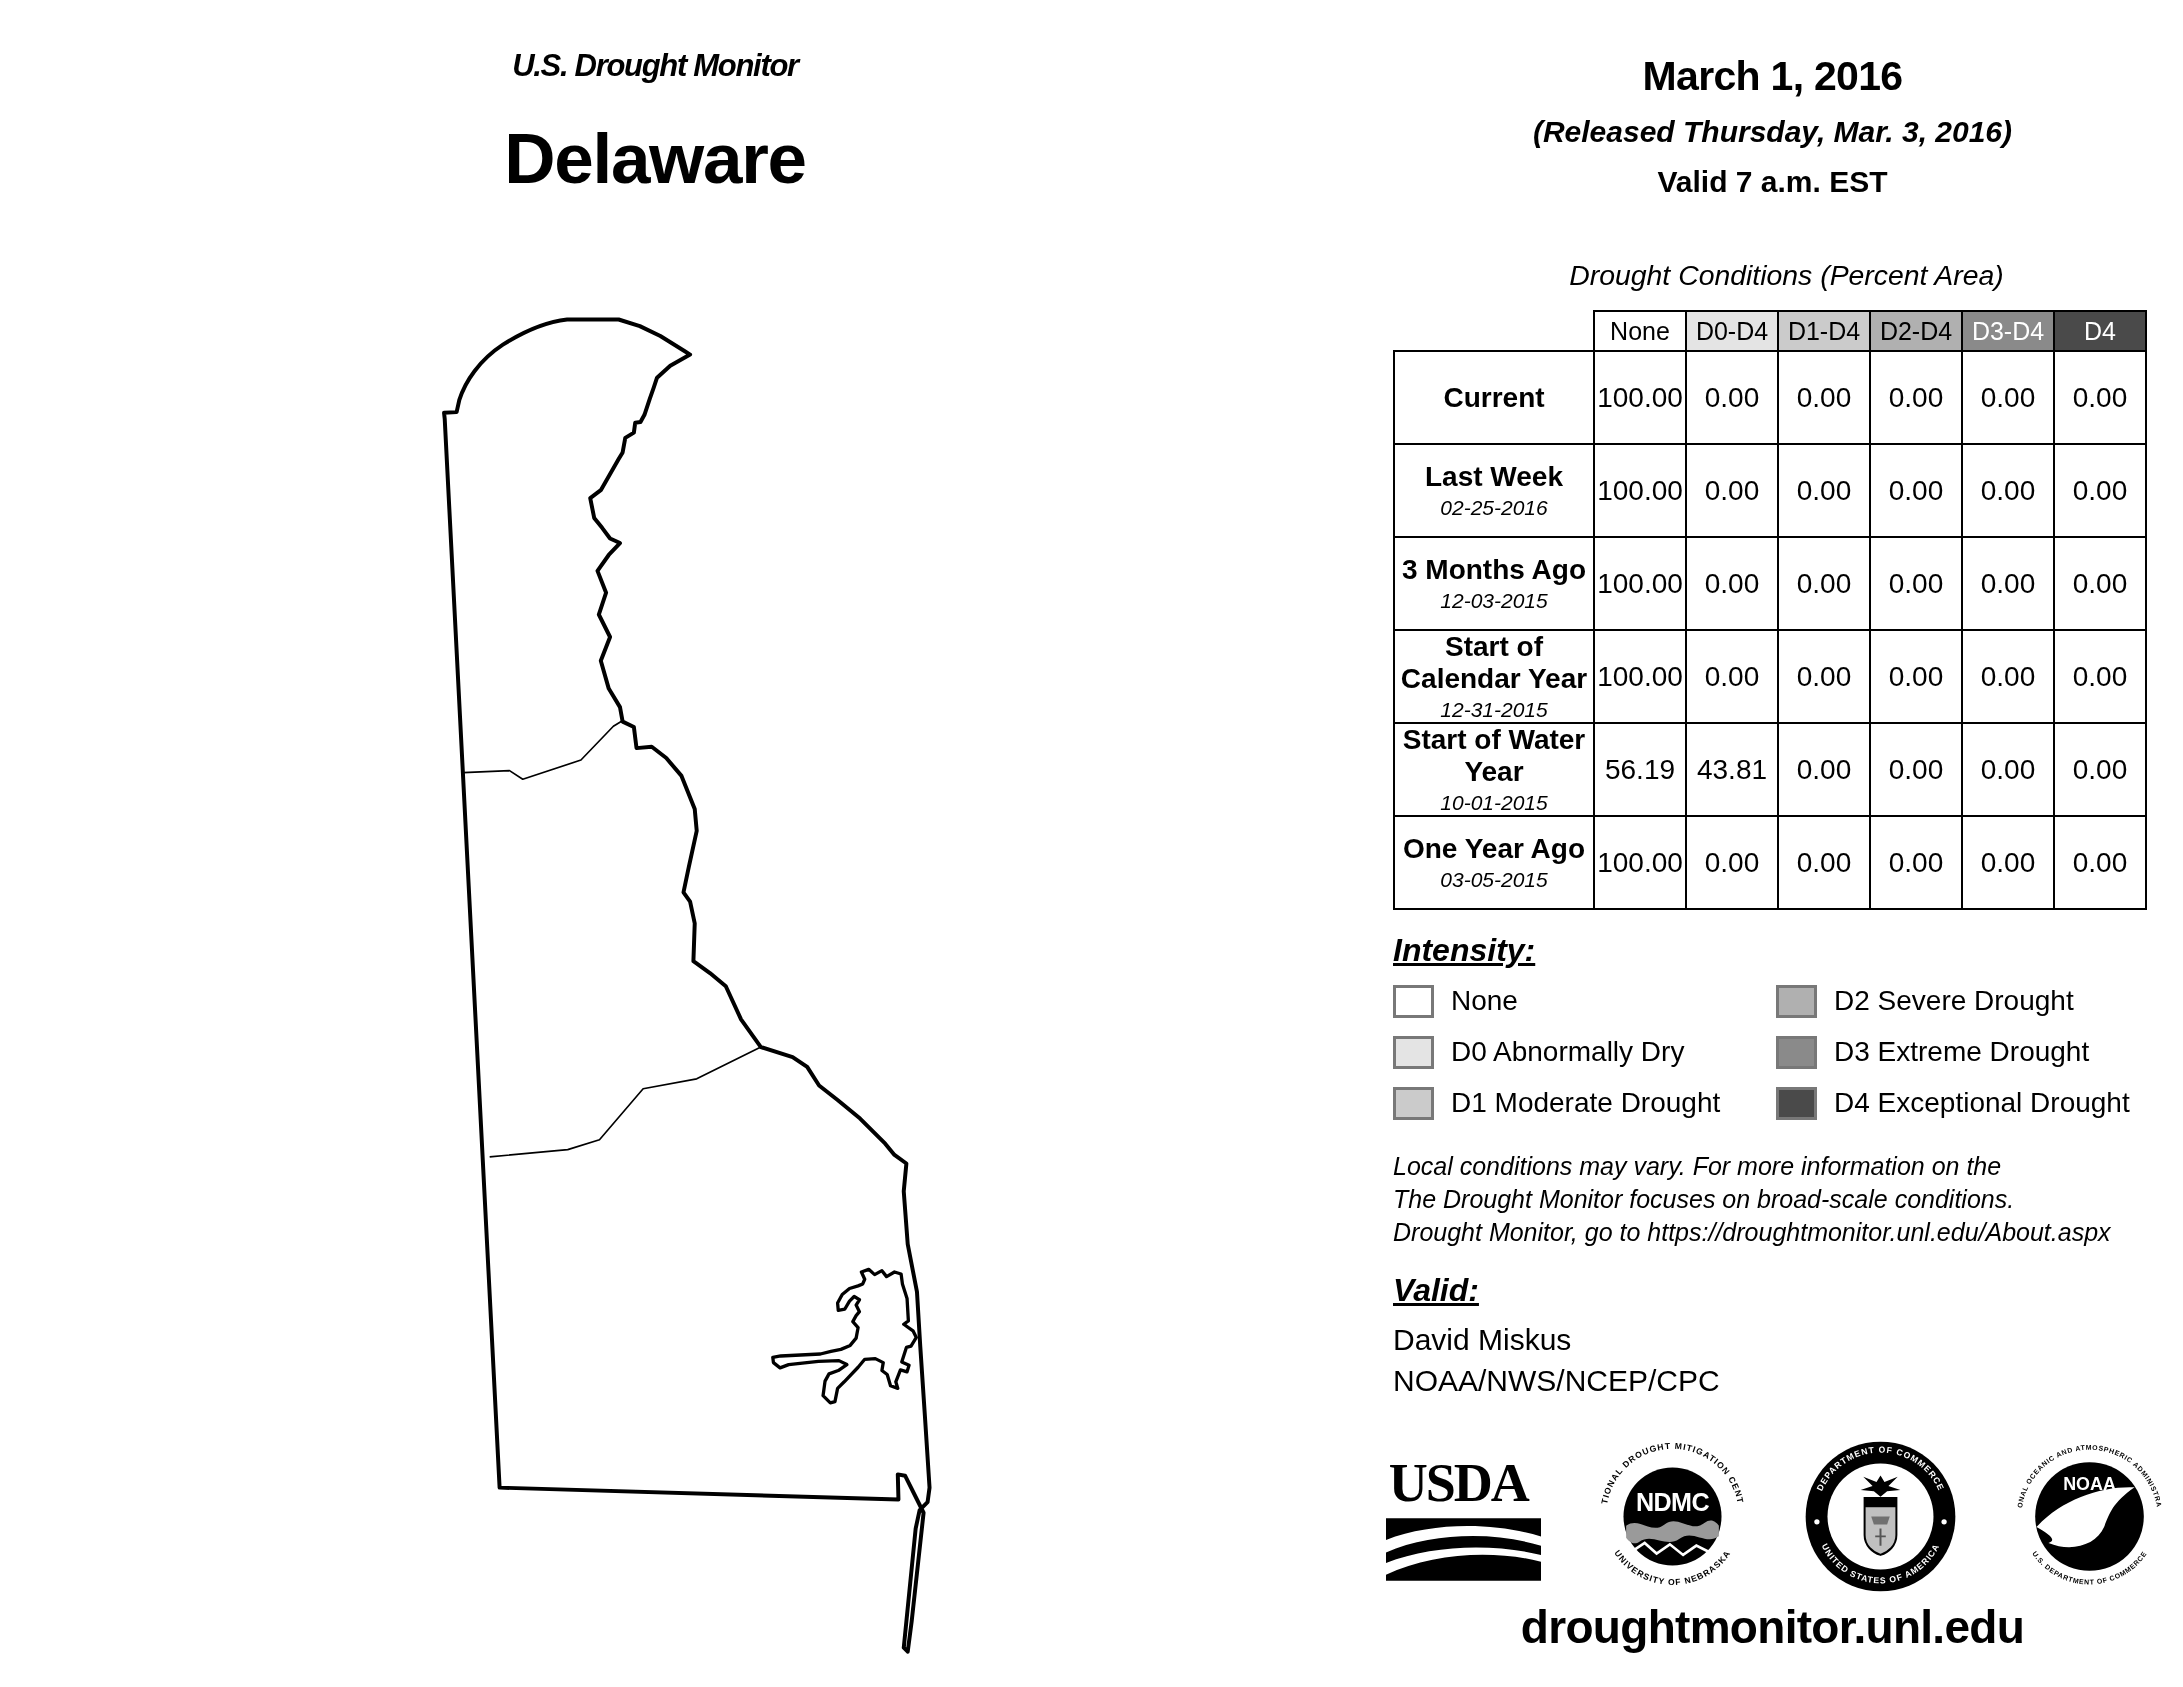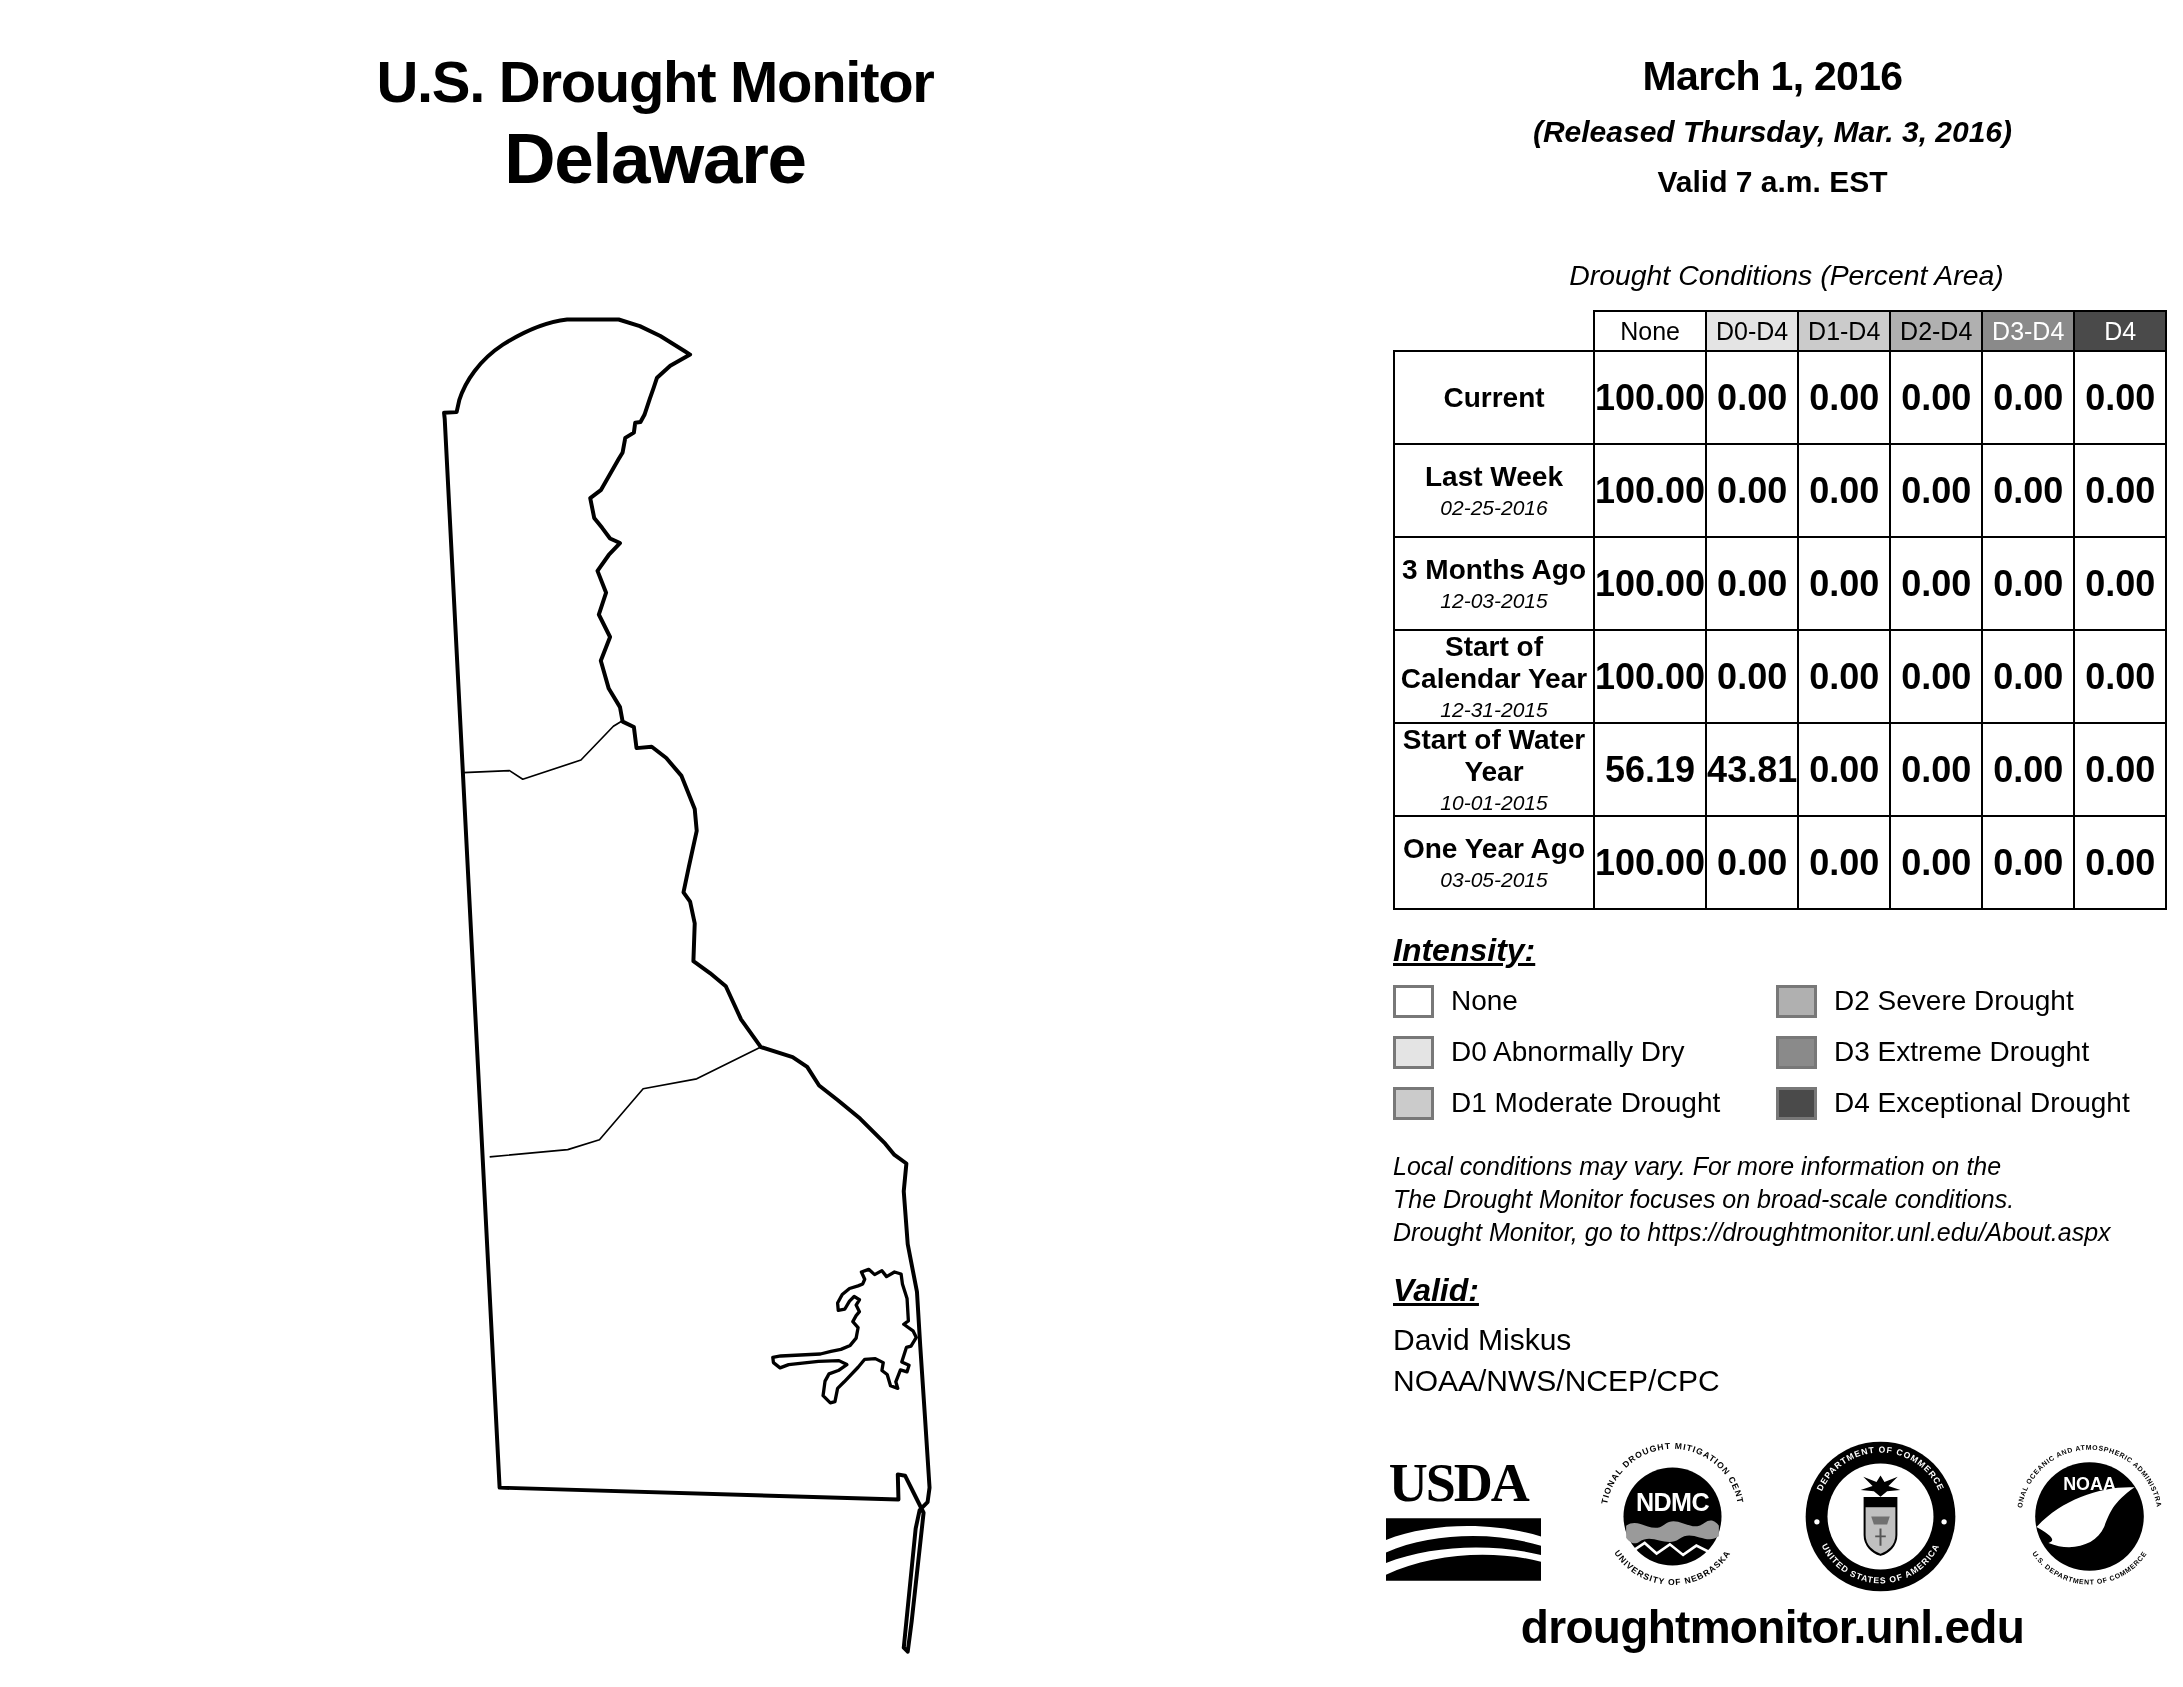--- a/index.html
+++ b/index.html
@@ -1,21 +1,21 @@
 <!DOCTYPE html>
 <html style="font-size:10.6px"><head>
 <meta charset="utf-8">
 <style>
   html,body{margin:0;padding:0;background:#fff;}
   #page{position:relative;width:2183px;height:1687px;background:#fff;overflow:hidden;
         font-family:"Liberation Sans", sans-serif;color:#000;}
   .abs{position:absolute;}
   
-  .t1{left:278px;top:48px;width:754px;text-align:center;font-size:58px;font-weight:bold;
-      letter-spacing:-1.3px;}
+  .t1{left:278px;top:48px;width:754px;text-align:center;font-size:31px;font-weight:bold;
+      font-style:italic;letter-spacing:-1.3px;}
   .t2{left:278px;top:118px;width:754px;text-align:center;font-size:71px;font-weight:bold;
       letter-spacing:-1.3px;}
   
   .dateblk{left:1389px;top:53px;width:767px;text-align:center;}
   .d1{font-size:41px;font-weight:bold;letter-spacing:-0.7px;}
   .d2{font-size:30px;font-weight:bold;font-style:italic;margin-top:14.6px;}
   .d3{font-size:30px;font-weight:bold;margin-top:16px;}
   
   .ttitle{left:1416px;top:259px;width:741px;text-align:center;font-size:28.4px;font-style:italic;}
   table.dm{border-collapse:collapse;table-layout:fixed;}
@@ -23,21 +23,21 @@
   table.dm th{border-left-width:2px;border-right-width:2px;font-size:25px;font-weight:normal;
       height:38px;}
   table.dm th.dark{color:#fff;}
   table.dm td{border-left-width:2px;border-right-width:2px;}
   table.dm tr td:first-child, table.dm tr th:first-child{border-left-width:2.6px;}
   table.dm tr td:last-child, table.dm tr th:last-child{border-right-width:2.6px;}
   td.corner{border:none !important;background:#fff;}
   td.rowhead{width:198px;border-left-width:2.6px !important;}
   .rlabel{font-size:28px;font-weight:bold;line-height:1.12;}
   .rdate{font-size:21px;font-style:italic;margin-top:4px;}
-  td.val{width:90px;height:91px;font-size:36px;font-weight:bold;}
+  td.val{width:90px;height:91px;font-size:28px;}
   
   .ltitle{left:1393px;top:932px;font-size:32px;font-weight:bold;font-style:italic;
           text-decoration:underline;}
   .litem{height:34px;display:flex;align-items:center;}
   .swatch{width:41px;height:33px;border:3.3px solid #787878;box-sizing:border-box;margin-right:17px;}
   .llabel{font-size:28px;}
   
   .disc{left:1393px;top:1150px;width:774px;font-size:25px;font-style:italic;line-height:1.32;}
   .atitle{left:1393px;top:1272px;font-size:32px;font-weight:bold;font-style:italic;
           text-decoration:underline;}

